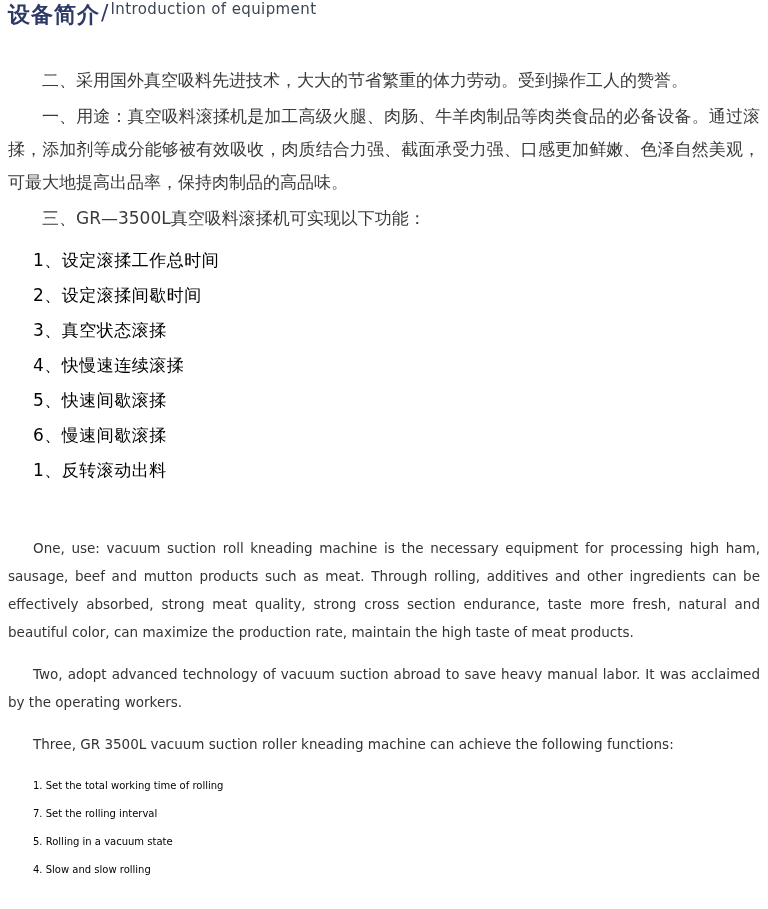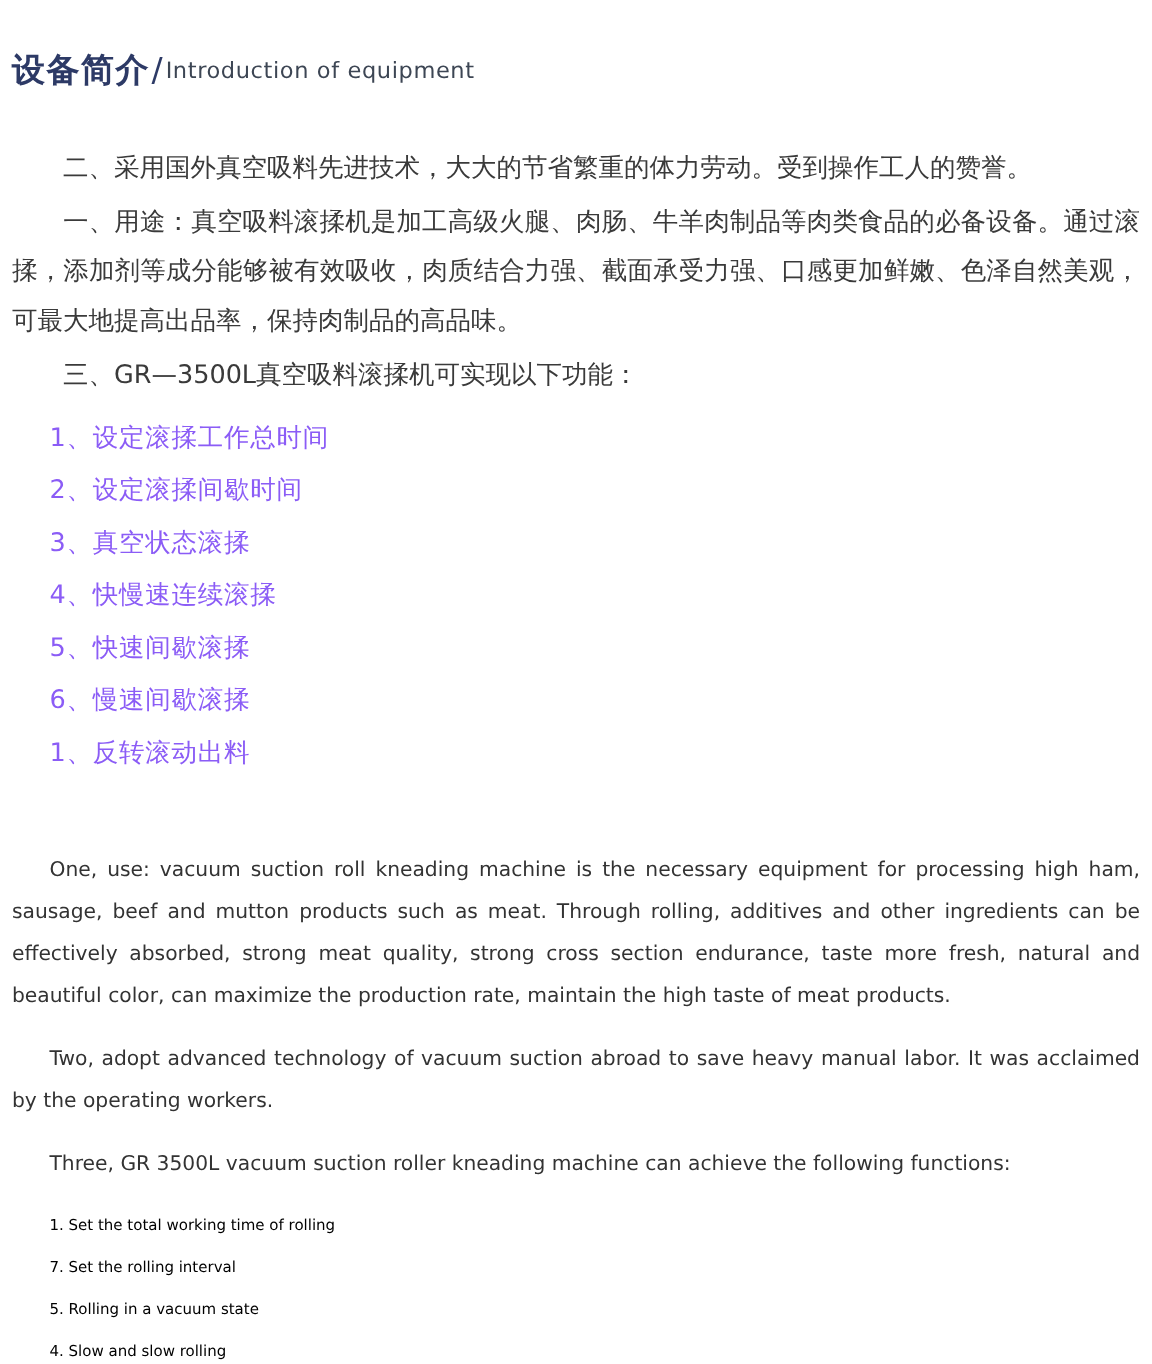--- a/index.html
+++ b/index.html
@@ -11,23 +11,22 @@
       background: #ffffff;
     }
     .page {
       width: 768px;
       min-height: 909px;
       padding: 0 8px;
       background: #ffffff;
     }
     
     .title-row {
-      padding-top: 32px;
       display: flex;
-      align-items: center;
+      align-items: flex-start;
       white-space: nowrap;
     }
     .title-zh {
       font-size: 22px;
       font-weight: bold;
       color: #2d3a66;
       letter-spacing: 1px;
     }
     .title-slash {
       font-size: 22px;
@@ -48,21 +47,21 @@
       line-height: 33px;
       color: #3a3a3a;
       text-align: justify;
       text-indent: 2em;
       margin-bottom: 3px;
     }
     .zh-list { margin-top: 8px; }
     .zh-item {
       font-size: 17px;
       line-height: 35px;
-      color: #8b5cf6;
+      color: #000000;
       padding-left: 25px;
       letter-spacing: 0.5px;
     }
     
     .en-section { margin-top: 46px; }
     .en-para {
       font-size: 13.5px;
       line-height: 28px;
       color: #333333;
       text-align: justify;

